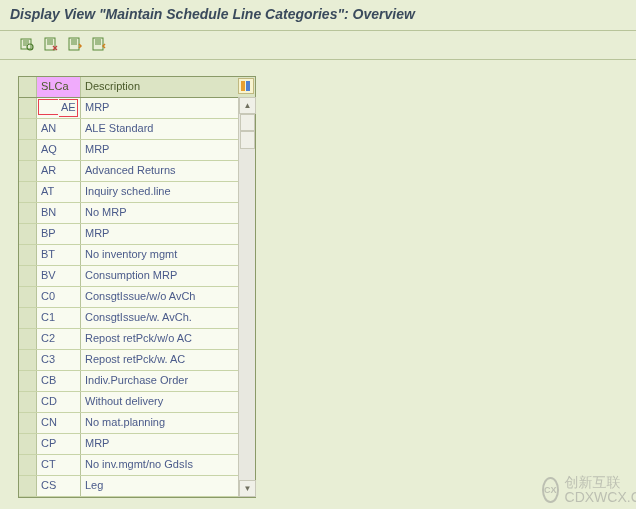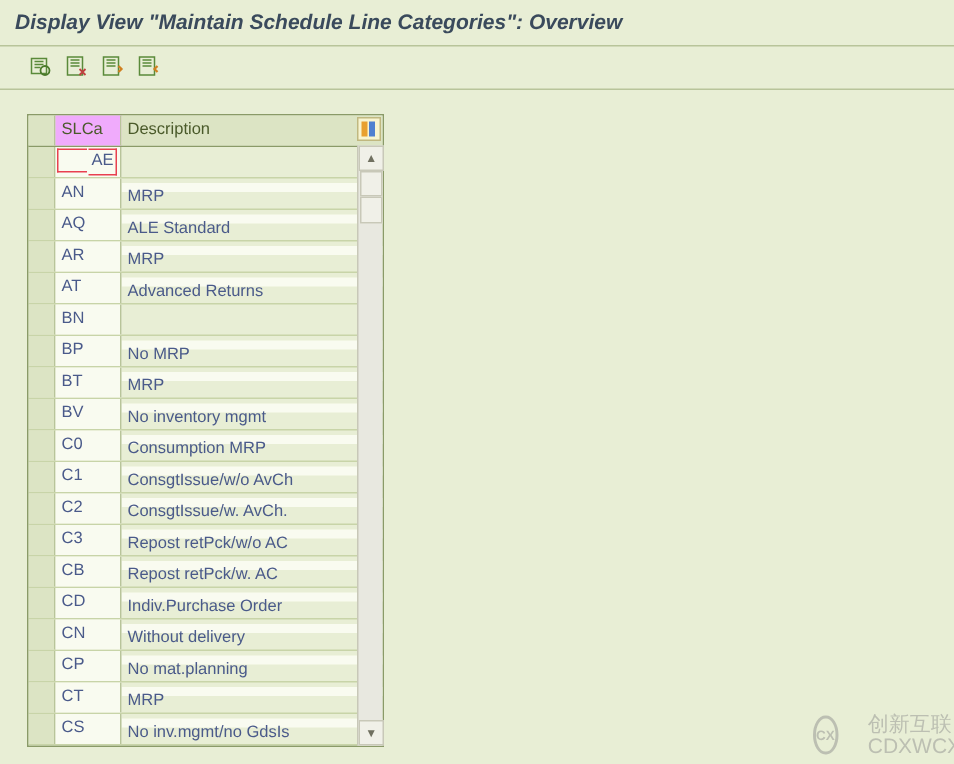--- a/index.html
+++ b/index.html
@@ -127,21 +127,20 @@
       height: 16px;
       border: 1px solid #e84050;
       border-left: none;
     }
     .td-desc {
       flex: 1;
       background: #f9fbf0;
       padding: 3px 4px;
       color: #4a5a8a;
       font-size: 11px;
-      margin-top: 24px;
     }
     .scrollbar {
       position: absolute;
       right: 0;
       top: 20px;
       width: 17px;
       bottom: 0;
       background: #e8e8e0;
       border-left: 1px solid #c8c8b8;
     }
@@ -180,21 +179,21 @@
     }
     .watermark {
       position: absolute;
       right: 4px;
       bottom: 4px;
       width: 90px;
       height: 30px;
       opacity: 0.45;
       display: flex;
       align-items: center;
-      gap: 20px;
+      gap: 6px;
     }
     .watermark-circle {
       width: 26px;
       height: 26px;
       border: 2px solid #888;
       border-radius: 50%;
       display: flex;
       align-items: center;
       justify-content: center;
       font-weight: bold;
@@ -274,20 +273,21 @@
         <div class="td-desc">MRP</div>
       </div>
       <div class="table-row">
         <div class="td-select"></div>
         <div class="td-slca">AR</div>
         <div class="td-desc">Advanced Returns</div>
       </div>
       <div class="table-row">
         <div class="td-select"></div>
         <div class="td-slca">AT</div>
+        <div class="td-desc">Inquiry sched.line</div>
       </div>
       <div class="table-row">
         <div class="td-select"></div>
         <div class="td-slca">BN</div>
         <div class="td-desc">No MRP</div>
       </div>
       <div class="table-row">
         <div class="td-select"></div>
         <div class="td-slca">BP</div>
         <div class="td-desc">MRP</div>

